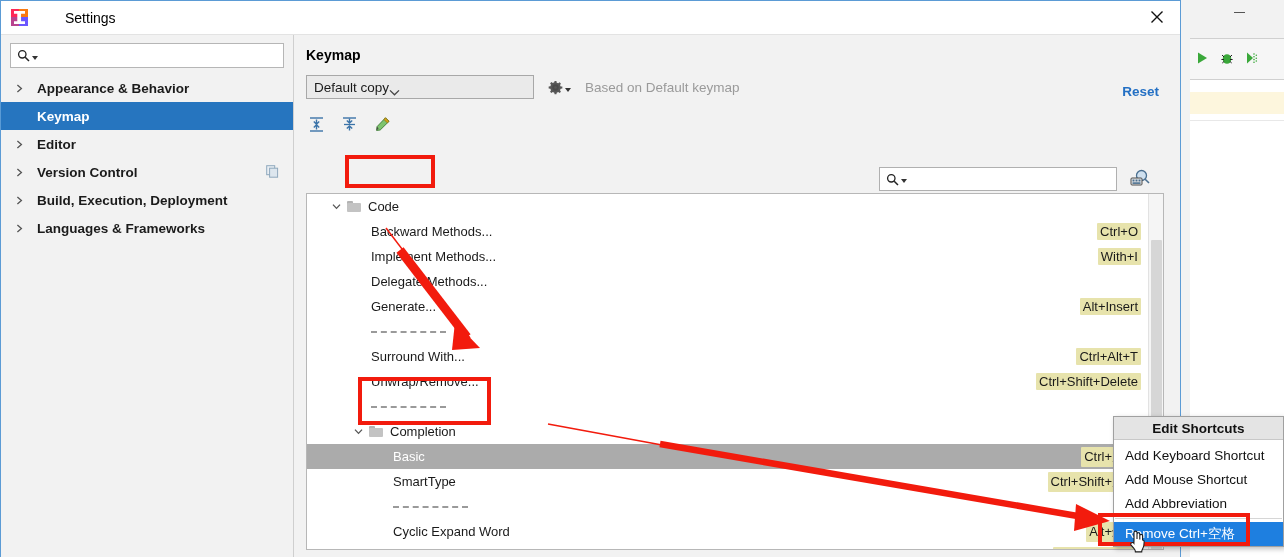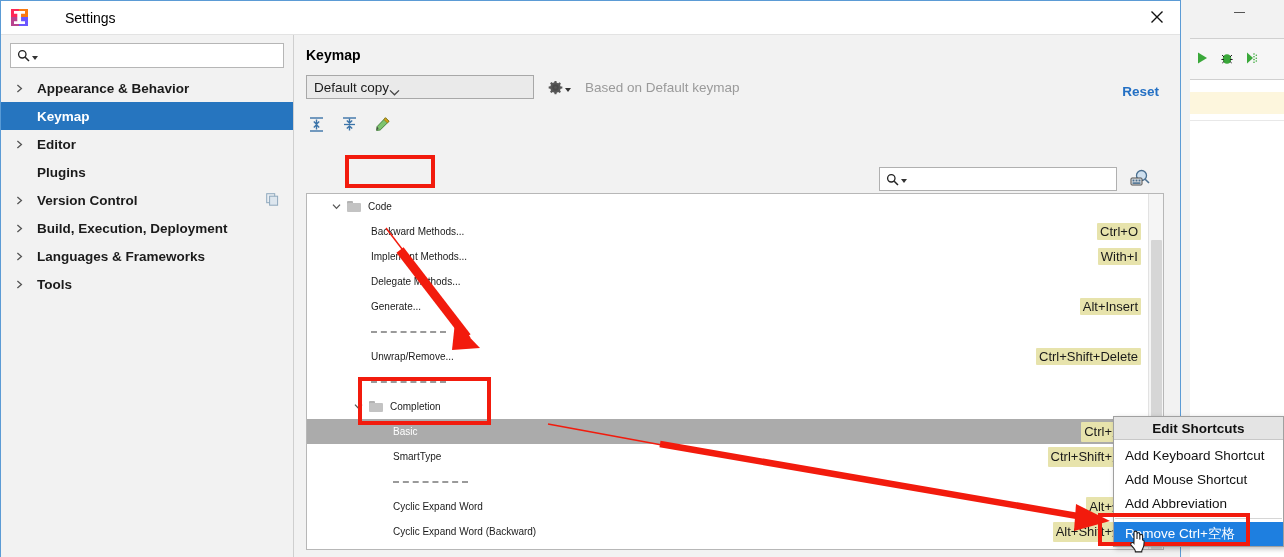--- a/index.html
+++ b/index.html
@@ -81,21 +81,21 @@
     background:#ffffff;border:1px solid #b7b7b7;box-sizing:border-box;overflow:hidden;}
   #tree-scrollport{position:absolute;inset:0;right:14px;}
   .tree-row{height:25px;display:flex;align-items:center;position:relative;white-space:nowrap;}
   .tree-row.selected{background:#ababab;}
   .tree-row.selected .tree-label{color:#ffffff;}
   .tw{width:14px;flex:0 0 auto;display:flex;align-items:center;justify-content:center;}
   .tw svg{width:9px;height:9px;}
   .folder-icon{width:14px;height:11px;flex:0 0 auto;margin-right:5px;position:relative;}
   .folder-icon .tab{position:absolute;left:0;top:0;width:6px;height:3px;background:#b3b3b3;border-radius:1px 1px 0 0;}
   .folder-icon .bodyf{position:absolute;left:0;top:2px;width:14px;height:9px;background:#c3c3c3;border-radius:1px;}
-  .tree-label{font-size:10px;color:#1a1a1a;}
+  .tree-label{font-size:13px;color:#1a1a1a;}
   .dashline{border-top:2px dashed #9a9a9a;width:75px;height:0;}
   .shortcut{position:absolute;background:#e7e3ac;color:#1a1a1a;font-size:13px;
     padding:1px 3px;border-radius:1px;white-space:nowrap;}
   #tree-vscroll{position:absolute;right:0;top:0;bottom:0;width:14px;background:#f5f5f5;
     border-left:1px solid #e2e2e2;}
   #tree-vthumb{position:absolute;left:2px;top:46px;width:11px;height:317px;background:#d6d6d6;border-radius:1px;}
   
   #context-menu{position:absolute;left:1113px;top:416px;width:171px;
     background:#f0f0f0;border:1px solid #a0a0a0;box-sizing:border-box;
     box-shadow:2px 2px 5px rgba(0,0,0,.25);z-index:40;}
@@ -203,24 +203,20 @@
             <span class="nav-label">Keymap</span>
           </div>
           <div class="nav-item">
             <span class="nav-chevron">
               <svg viewBox="0 0 9 9">
                 <path d="M2.4 1 L6.4 4.5 L2.4 8" fill="none" stroke="#555" stroke-width="1.3"></path>
               </svg>
             </span>
             <span class="nav-label">Editor</span>
           </div>
-          <div class="nav-item no-chevron">
-            <span class="nav-chevron"></span>
-            <span class="nav-label">Plugins</span>
-          </div>
           <div class="nav-item">
             <span class="nav-chevron">
               <svg viewBox="0 0 9 9">
                 <path d="M2.4 1 L6.4 4.5 L2.4 8" fill="none" stroke="#555" stroke-width="1.3"></path>
               </svg>
             </span>
             <span class="nav-label">Version Control</span>
             <span id="vcs-copy-icon"><svg viewBox="0 0 13 13">
                 <rect x="0.7" y="0.7" width="8" height="9" fill="#e9eef3" stroke="#8fa8bd" stroke-width="1"></rect>
                 <rect x="3.6" y="3.2" width="8" height="9" fill="#dde6ee" stroke="#8fa8bd" stroke-width="1"></rect>
@@ -234,28 +230,20 @@
             </span>
             <span class="nav-label">Build, Execution, Deployment</span>
           </div>
           <div class="nav-item">
             <span class="nav-chevron">
               <svg viewBox="0 0 9 9">
                 <path d="M2.4 1 L6.4 4.5 L2.4 8" fill="none" stroke="#555" stroke-width="1.3"></path>
               </svg>
             </span>
             <span class="nav-label">Languages &amp; Frameworks</span>
-          </div>
-          <div class="nav-item">
-            <span class="nav-chevron">
-              <svg viewBox="0 0 9 9">
-                <path d="M2.4 1 L6.4 4.5 L2.4 8" fill="none" stroke="#555" stroke-width="1.3"></path>
-              </svg>
-            </span>
-            <span class="nav-label">Tools</span>
           </div>
         </div>
     </div>
 
     <div id="right-pane">
       <div id="pane-head">
         <span id="keymap-title">Keymap</span>
       </div>
       <div id="reset-link">Reset</div>
 
@@ -357,20 +345,25 @@
             <div class="tree-row">
               <span class="tw" style="margin-left: 44px;"></span>
               <span class="tree-label" style="margin-left: 6px;">Generate...</span>
               <span class="shortcut" style="right: 8px;">Alt+Insert</span>
             </div>
             <div class="tree-row">
               <div class="dashline" style="margin-left: 64px;"></div>
             </div>
             <div class="tree-row">
               <span class="tw" style="margin-left: 44px;"></span>
+              <span class="tree-label" style="margin-left: 6px;">Surround With...</span>
+              <span class="shortcut" style="right: 8px;">Ctrl+Alt+T</span>
+            </div>
+            <div class="tree-row">
+              <span class="tw" style="margin-left: 44px;"></span>
               <span class="tree-label" style="margin-left: 6px;">Unwrap/Remove...</span>
               <span class="shortcut" style="right: 8px;">Ctrl+Shift+Delete</span>
             </div>
             <div class="tree-row">
               <div class="dashline" style="margin-left: 64px;"></div>
             </div>
             <div class="tree-row">
               <span class="tw" style="margin-left: 44px;">
                 <svg viewBox="0 0 9 9">
                   <path d="M1 2.6 L4.5 6.4 L8 2.6" fill="none" stroke="#555" stroke-width="1.3"></path>

